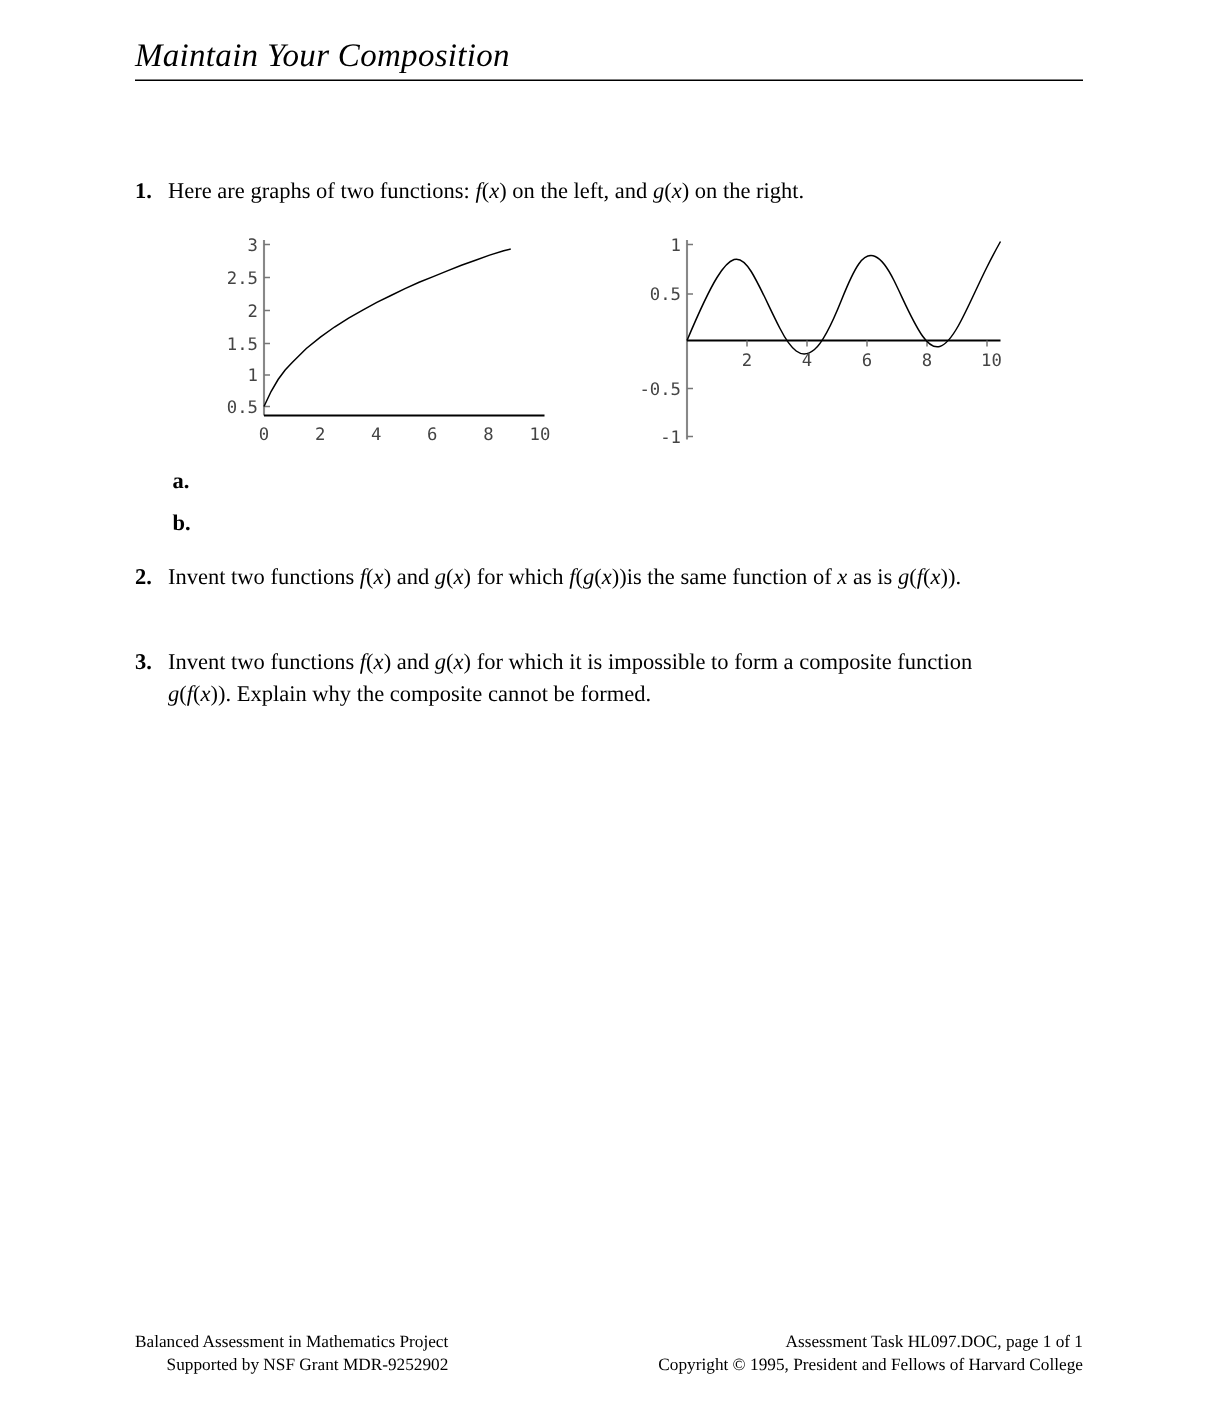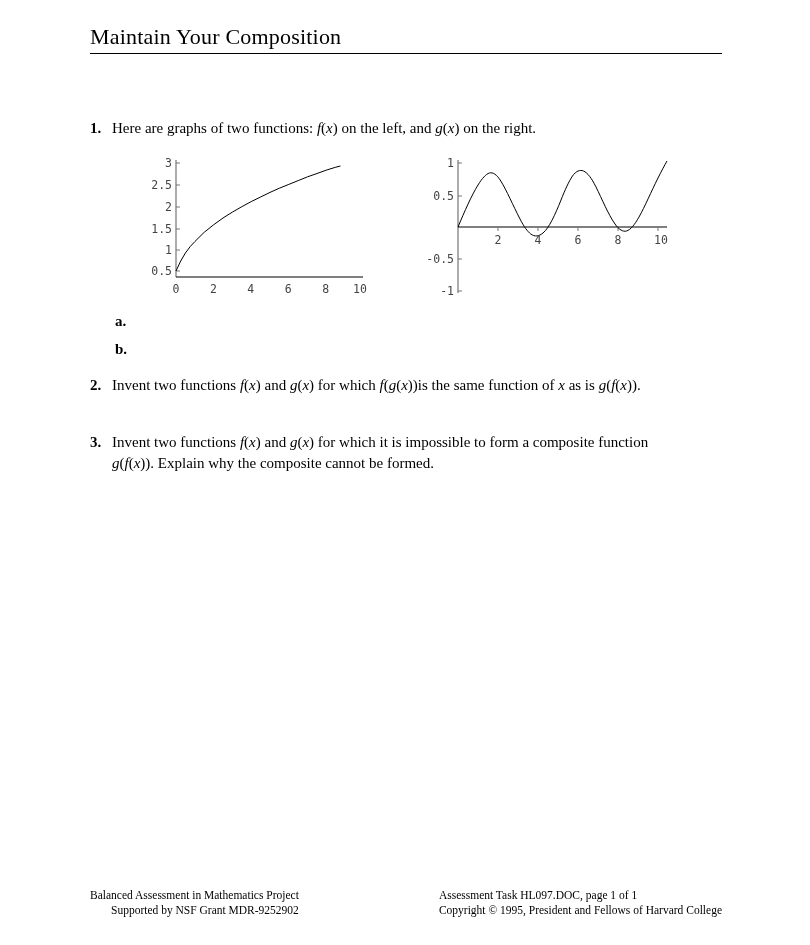--- a/index.html
+++ b/index.html
@@ -24,20 +24,21 @@
   }
 
   
   .title-block {
     position: absolute;
     left: 90px;
     top: 24px;
     width: 632px;
   }
   .doc-title {
+    font-style: italic;
     font-size: 22px;
     line-height: 26px;
     letter-spacing: 0.2px;
     white-space: nowrap;
   }
   .title-rule {
     margin-top: 3px;
     border-bottom: 1.6px solid #000;
     width: 632px;
   }
@@ -114,21 +115,21 @@
     position: absolute;
     left: 90px;
     top: 888px;
     width: 632px;
     display: flex;
     justify-content: space-between;
     font-size: 11.5px;
     line-height: 15px;
   }
   .footer-left { text-align: right; }
-  .footer-right { }
+  .footer-right { text-align: right; }
 </style>
 </head>
 <body>
 
 <div class="page">
 
   <div class="title-block">
     <div class="doc-title">Maintain Your Composition</div>
     <div class="title-rule"></div>
   </div>

